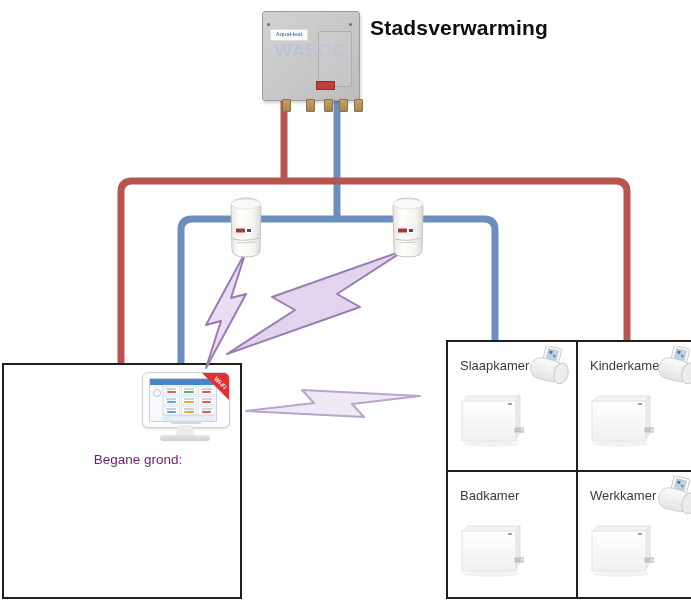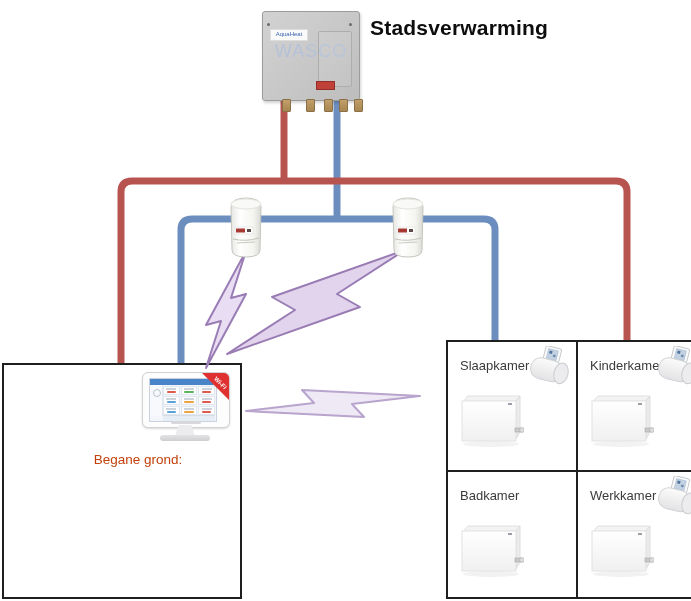--- a/index.html
+++ b/index.html
@@ -27,21 +27,21 @@
 
   
   #overlay{left:0;top:0;width:691px;height:601px;z-index:2;}
 
   
   .valve{width:40px;height:68px;z-index:4;}
 
   
   #ground-box{left:2px;top:363px;width:240px;height:236px;border:2px solid #1f1f1f;background:#fff;
       box-sizing:border-box;z-index:1;}
-  #ground-text{left:2px;top:452px;width:272px;text-align:center;font-size:13.5px;line-height:16px;color:#c2410c;z-index:3;}
+  #ground-text{left:2px;top:452px;width:272px;text-align:center;font-size:13.5px;line-height:16px;color:#701a75;z-index:3;}
 
   
   #thermo{left:142px;top:372px;width:86px;height:70px;z-index:4;}
   #thermo .tablet{left:0;top:0;width:86px;height:54px;background:#fdfdfd;border:1px solid #d2d2d4;
       border-radius:6px;box-shadow:0 1px 2px rgba(0,0,0,.15);overflow:hidden;}
   #thermo .screen{left:6px;top:5px;width:66px;height:42px;background:#f2f5fa;border:1px solid #c9d2de;}
   #thermo .scr-header{left:0;top:0;right:0;height:6px;background:#4a84c8;}
   #thermo .scr-side{left:0;top:6px;width:12px;bottom:5px;background:#f7f9fc;border-right:1px solid #e2e8f0;}
   #thermo .scr-side i{position:absolute;left:3px;top:4px;width:6px;height:6px;border:1px solid #b9c2cc;border-radius:50%;}
   #thermo .tiles{left:13px;top:7px;right:1px;bottom:6px;display:grid;grid-template-columns:repeat(3,1fr);

